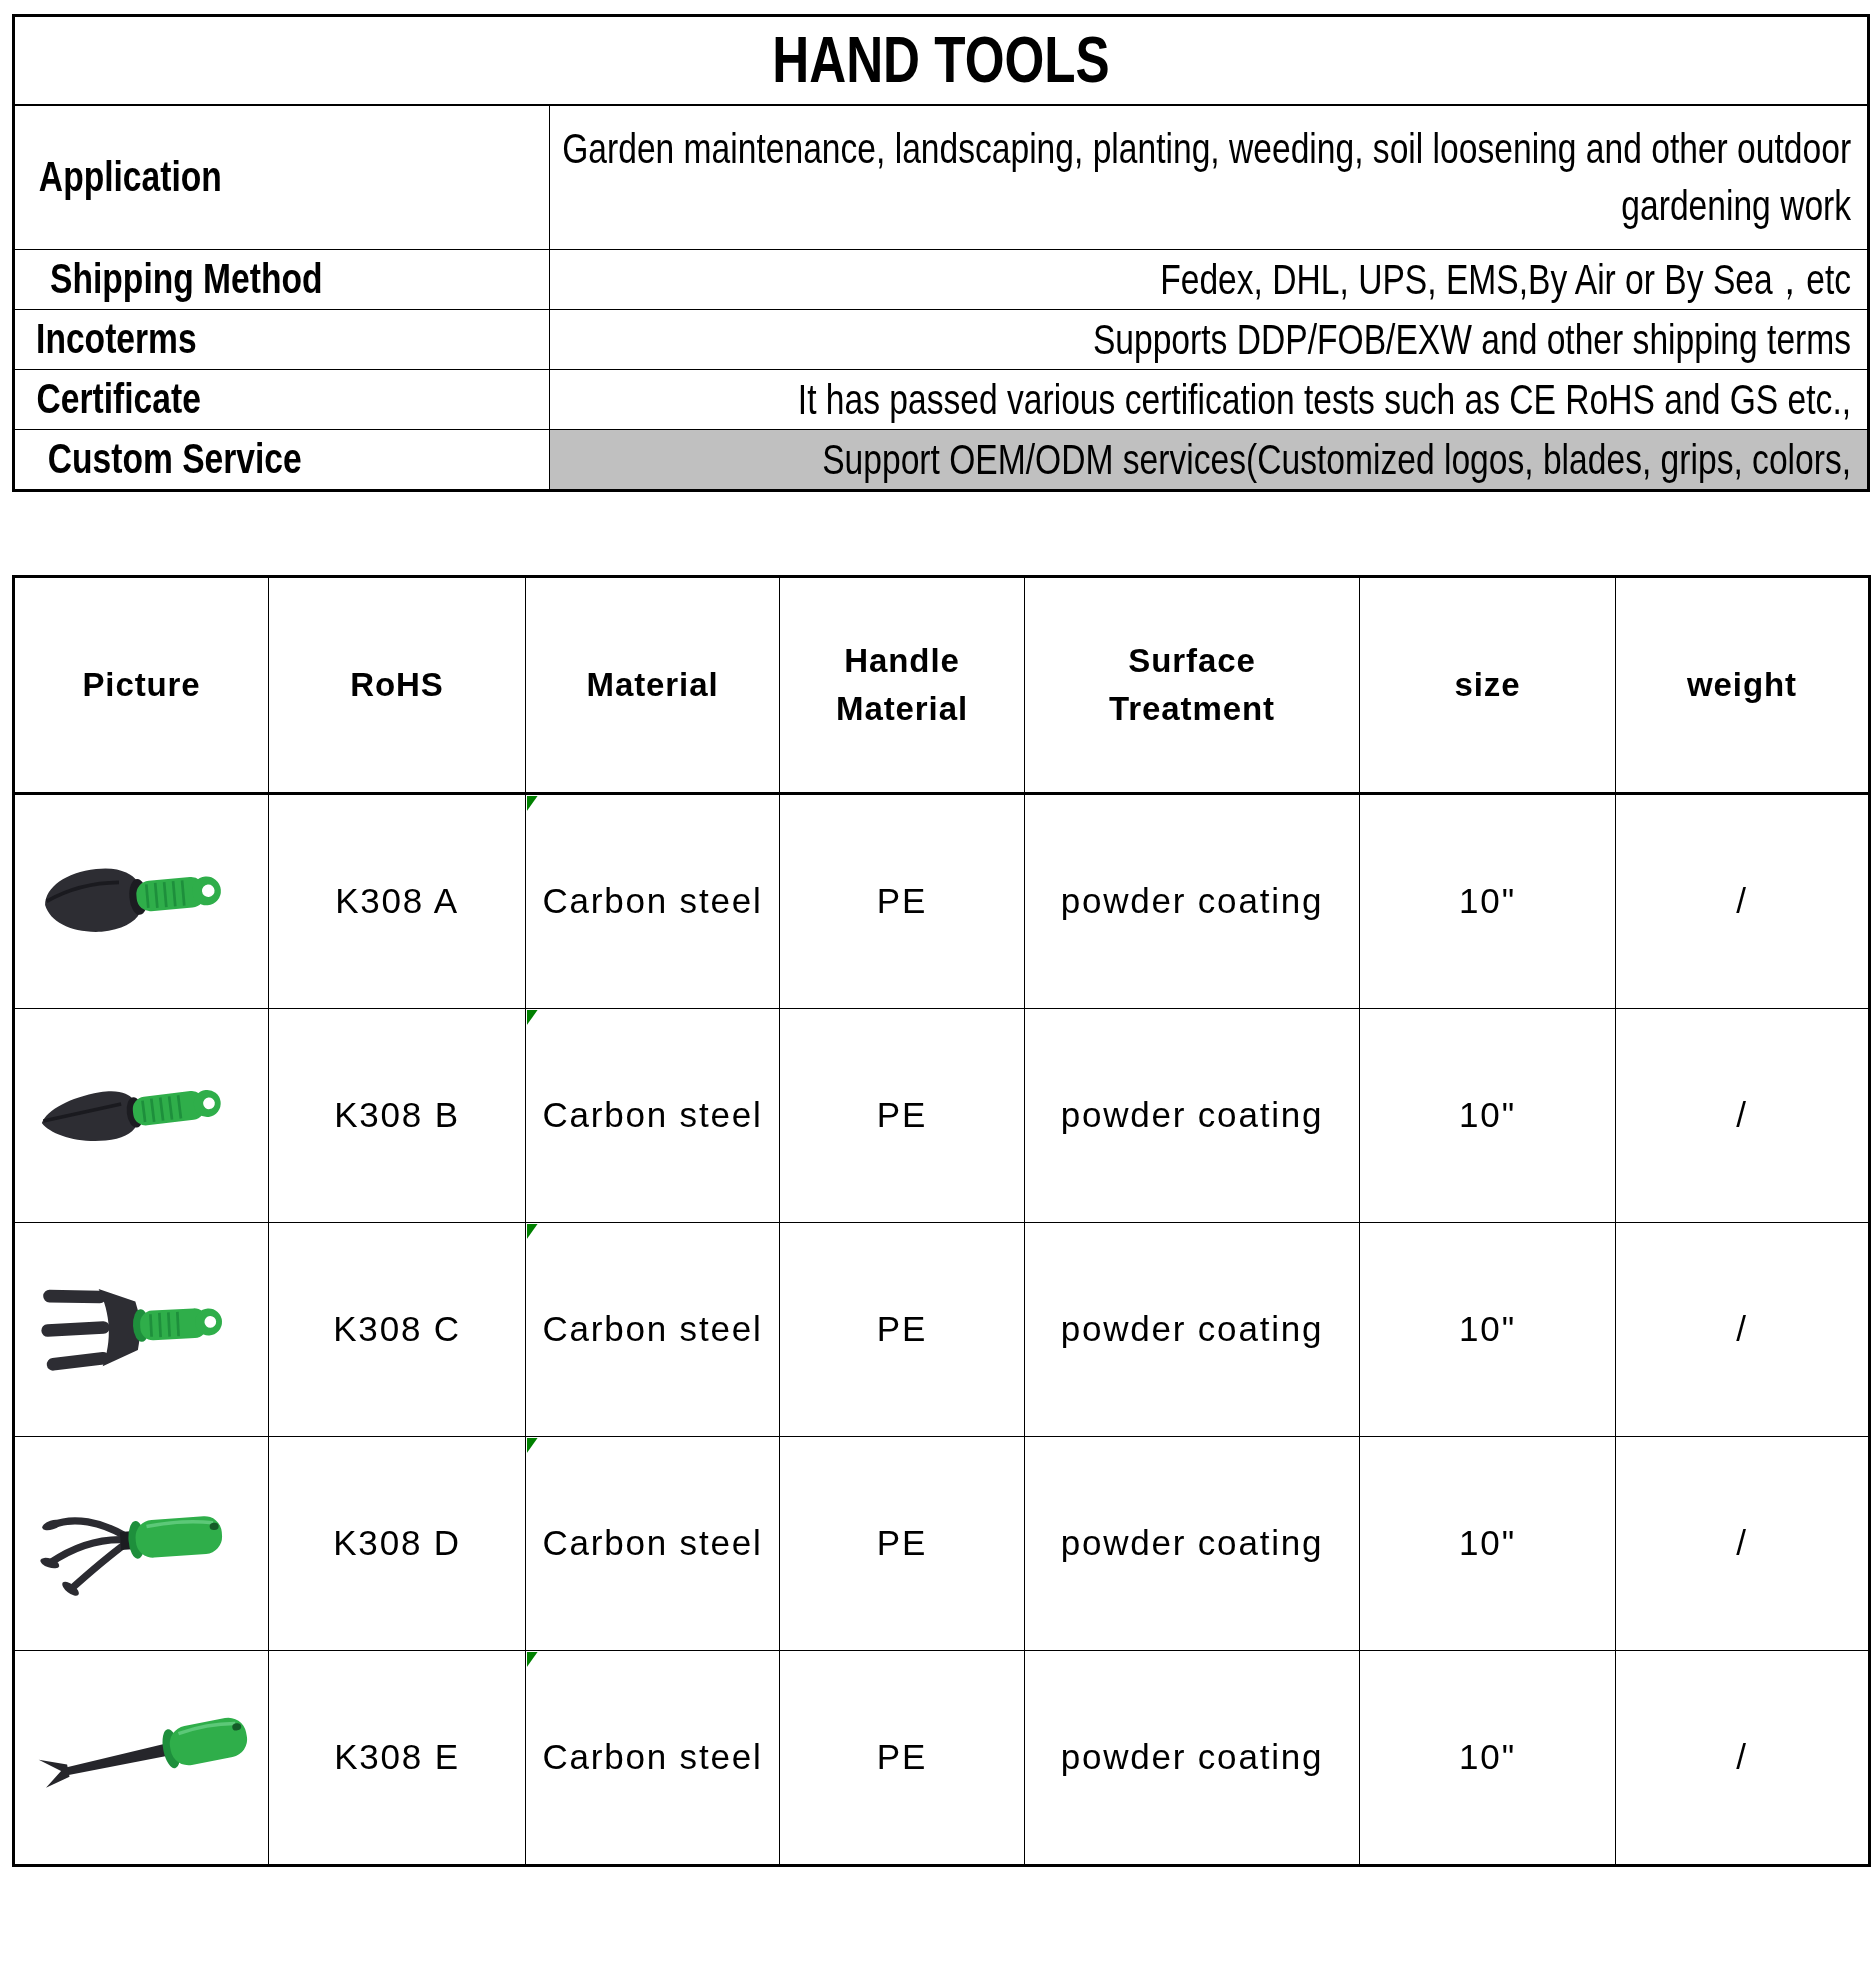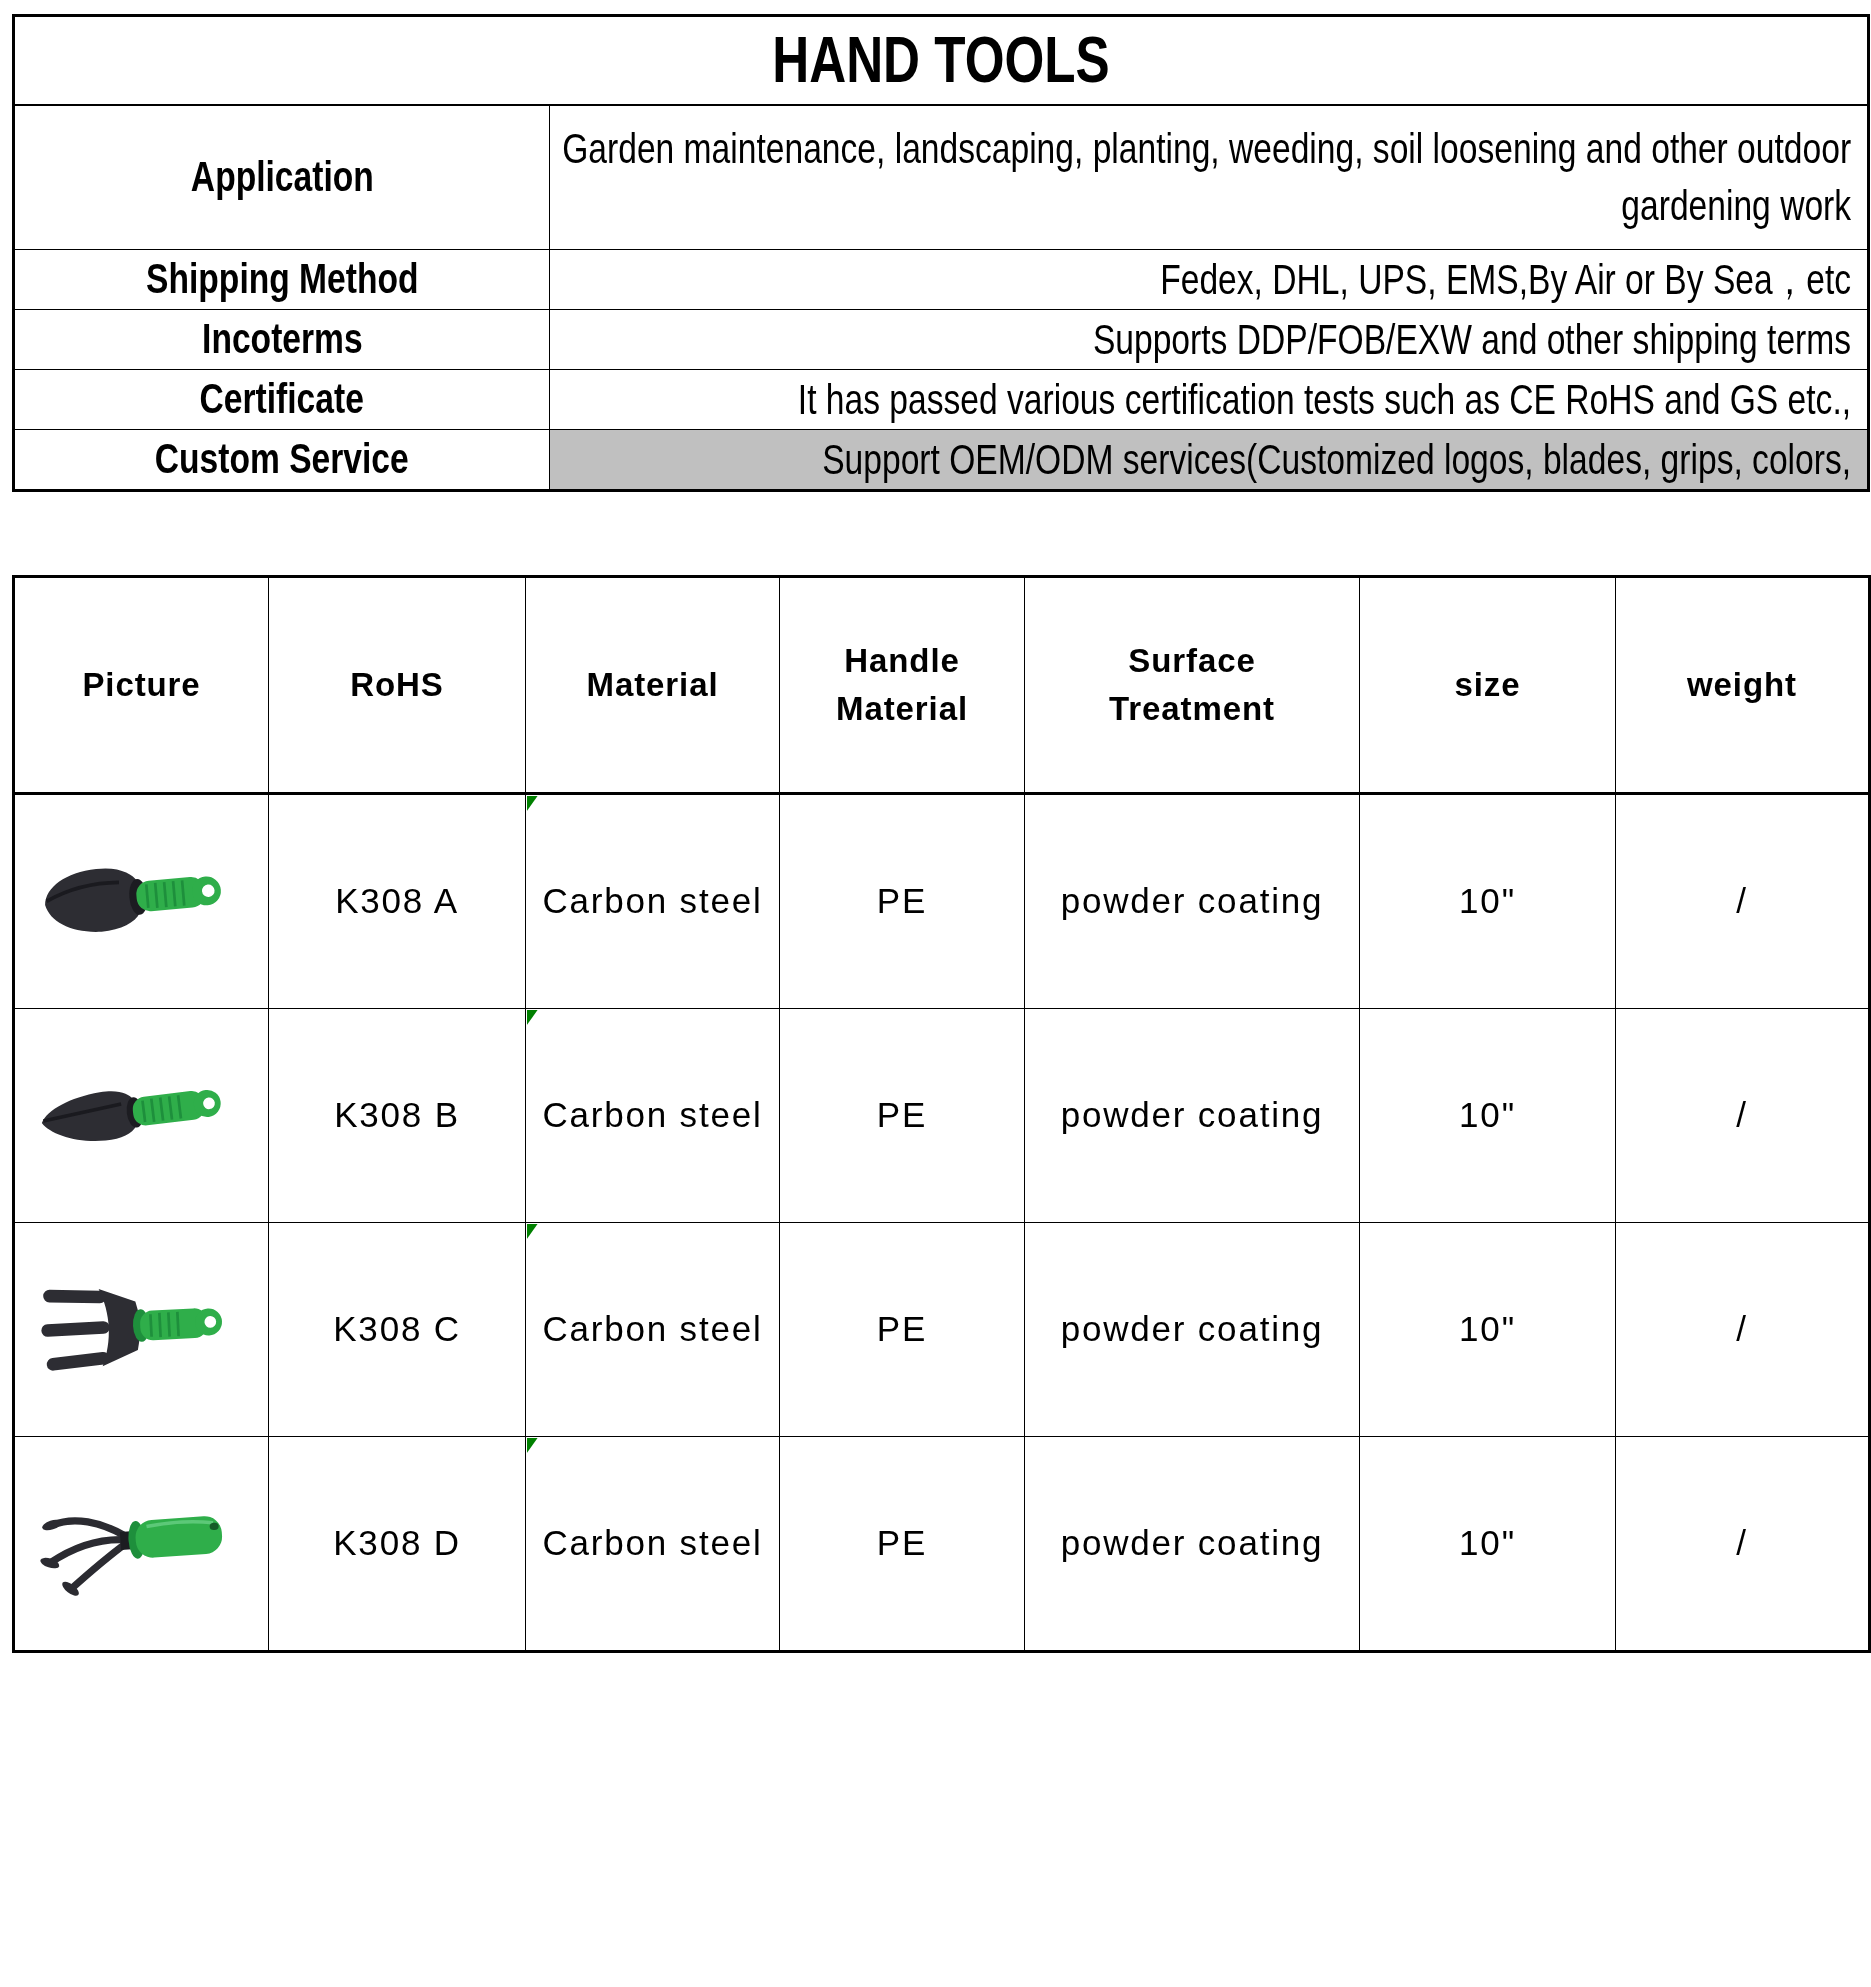--- a/index.html
+++ b/index.html
@@ -5,21 +5,21 @@
   html,body{margin:0;padding:0;background:#fff;}
   .page{width:1680px;height:1987px;background:#ffffff;position:relative;
         font-family:"Liberation Sans",sans-serif;color:#000;box-sizing:border-box;
         padding:13.7px 0 0 12px;border-radius:29px;}
   table{border-collapse:collapse;table-layout:fixed;}
   
   .info-table{width:1856px;border:3.7px solid #000;}
   .info-table td{border:1.8px solid #000;vertical-align:middle;overflow:hidden;}
   .info-table tr.r-title td{border-bottom:2.7px solid #000;height:85px;text-align:center;}
   .title-text{display:inline-block;font-size:64px;font-weight:bold;transform:scaleX(0.8);white-space:nowrap;}
-  .info-label{ text-align:center;}
+  .info-label{ }
   .info-label .cond-c{display:inline-block;font-size:42px;font-weight:bold;transform:scaleX(0.8);white-space:nowrap;}
   .info-value{padding:0 5.5px 0 11px;text-align:right;}
   .info-value .cond-l{display:inline-block;width:124%;font-size:42px;line-height:57px;
         transform:scaleX(0.8);transform-origin:0 50%;}
   tr.r-app td{height:141px;}
   tr.r-small td{height:57px;}
   td.hl{background:#c0c0c0;}
   
   .product-table{width:1856px;border:3.7px solid #000;margin-top:83px;}
   .product-table th,.product-table td{border:1.8px solid #000;vertical-align:middle;
@@ -199,17 +199,37 @@
           </svg>
         </td>
         <td>K308 D</td>
         <td><i class="flag"></i><span>Carbon steel</span></td>
         <td>PE</td>
         <td>powder coating</td>
         <td>10"</td>
         <td>/</td>
       </tr>
 
+      <tr>
+        <td>
+          <svg class="pic" viewBox="0 0 240 130" width="216" height="117">
+            <g transform="rotate(-11 120 65)">
+              <path d="M152,59 L34,64 L34,73 L152,73 Z" fill="#26262b"></path>
+              <path d="M36,61 L6,50 L28,67 L8,82 L36,75 Z" fill="#26262b"></path>
+              <ellipse cx="153" cy="66" rx="9" ry="22" fill="#1e8f3c"></ellipse>
+              <rect x="152" y="44" width="86" height="44" rx="20" fill="#2fae4a"></rect>
+              <path d="M164,51 q34,-5 64,1" stroke="#5cc878" stroke-width="4" fill="none"></path>
+              <ellipse cx="229" cy="56" rx="5" ry="4" fill="#145c28"></ellipse>
+            </g>
+          </svg>
+        </td>
+        <td>K308 E</td>
+        <td><i class="flag"></i><span>Carbon steel</span></td>
+        <td>PE</td>
+        <td>powder coating</td>
+        <td>10"</td>
+        <td>/</td>
+      </tr>
 
     </tbody>
   </table>
 </div>
 
 
 </body></html>

